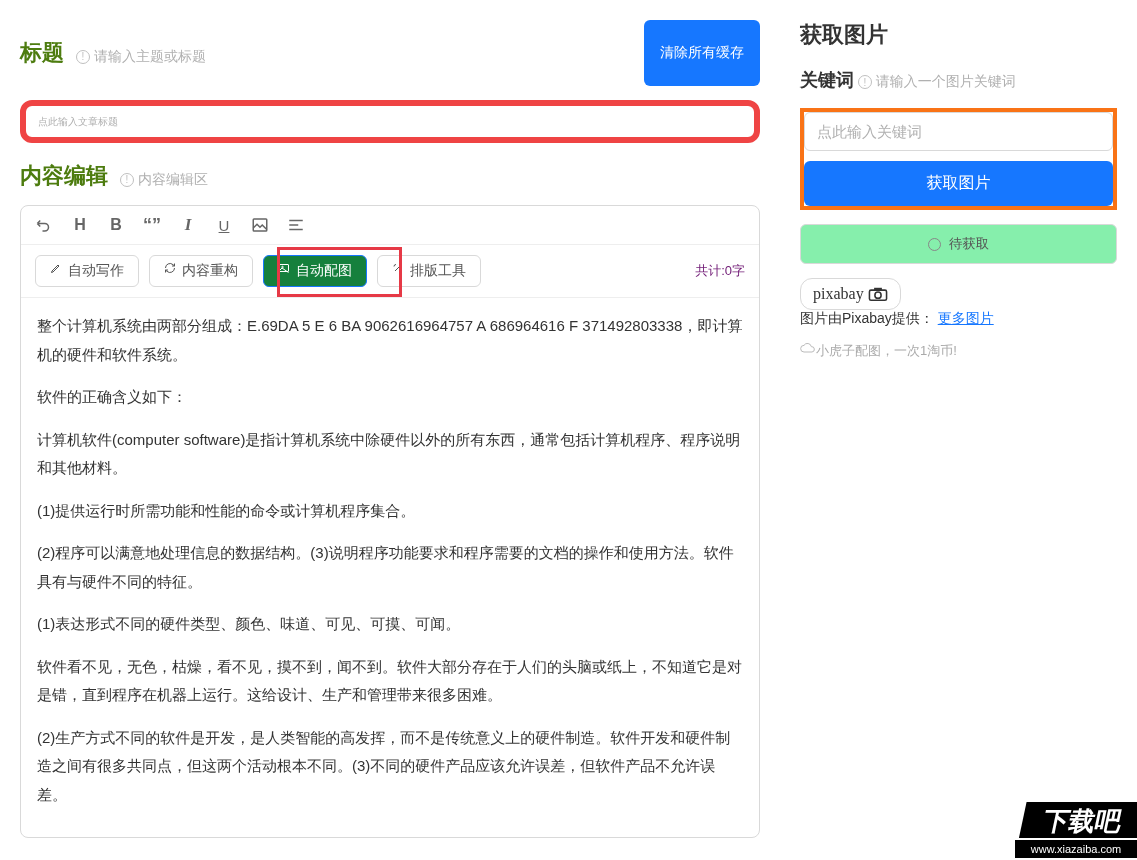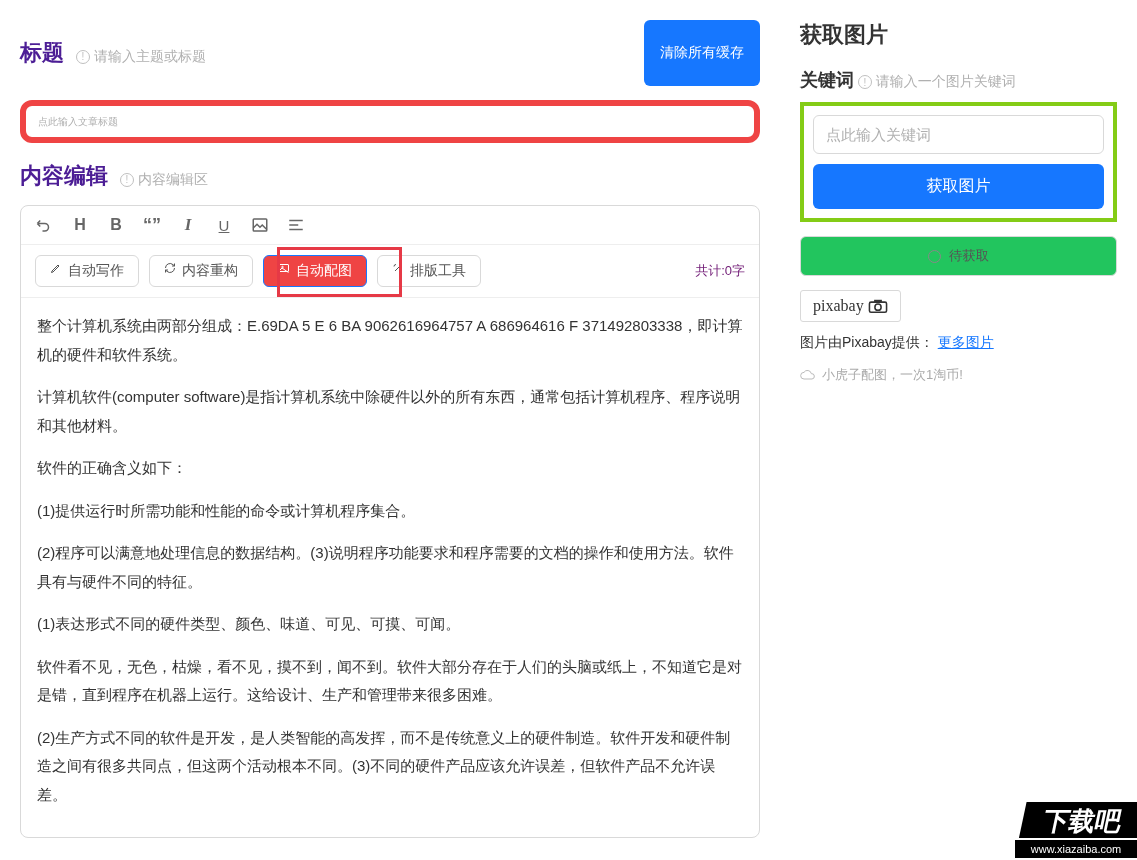--- a/index.html
+++ b/index.html
@@ -1,52 +1,52 @@
 <!DOCTYPE html>
 <html><head>
 <meta charset="utf-8">
 <style>
 *{margin:0;padding:0;box-sizing:border-box}
 body{font-family:-apple-system,BlinkMacSystemFont,"PingFang SC","Microsoft YaHei",sans-serif;background:#fff;color:#333;font-size:14px}
 .container{display:flex;width:1137px;height:860px}
 .main{flex:1;padding:20px 20px 0 20px;min-width:0}
 .sidebar{width:357px;padding:20px 20px 0 20px}
 .section-header{display:flex;align-items:center;justify-content:space-between;margin-bottom:14px}
-.section-title{font-size:22px;font-weight:700;color:#4c1d95}
+.section-title{font-size:22px;font-weight:700;color:#4d7c0f}
 .section-hint{font-size:14px;color:#b0b0b0;margin-left:8px;display:inline-flex;align-items:center;gap:4px}
 .hint-icon{display:inline-flex;width:14px;height:14px;border:1px solid #c0c0c0;border-radius:50%;align-items:center;justify-content:center;font-size:10px;color:#c0c0c0}
 .btn-primary{background:#1677ff;color:#fff;border:none;border-radius:6px;padding:24px 16px;font-size:14px;cursor:pointer}
 .title-input{width:100%;border:6px solid #ef4444;border-radius:12px;padding:10px 12px;font-size:10px;color:#333;outline:none;margin-bottom:18px}
 .title-input::placeholder{color:#b0b0b0}
 .editor-wrap{border:1px solid #d9d9d9;border-radius:8px;padding:0}
 .toolbar-row1{display:flex;align-items:center;gap:18px;padding:10px 14px;border-bottom:1px solid #eee}
 .tb-icon{width:18px;height:18px;color:#666;cursor:pointer;display:inline-flex;align-items:center;justify-content:center}
 .toolbar-row2{display:flex;align-items:center;gap:10px;padding:10px 14px;border-bottom:1px solid #eee;position:relative}
 .btn-outline{display:inline-flex;gap:6px;background:#fff;border:1px solid #d9d9d9;border-radius:6px;padding:6px 14px;font-size:14px;color:#555;cursor:pointer}
-.btn-active{background:#ef4444;color:#fff;border-color:#1677ff}
+.btn-active{background:#15803d;color:#fff;border-color:#1677ff}
 .red-box{position:absolute;border:3px solid #e63946;pointer-events:none}
 .red-box1{left:256px;top:2px;width:125px;height:50px}
 .word-count{margin-left:auto;font-size:13px;color:#701a75}
 .content-area{padding:14px 16px;font-size:15px;line-height:1.9;color:#333}
 .content-area p{margin-bottom:14px}
 .side-title{font-size:22px;font-weight:700;color:#333;margin-bottom:18px}
 .side-label{font-size:18px;font-weight:700;color:#333;display:inline}
 .side-hint{color:#b0b0b0;font-size:14px;margin-left:0}
-.red-box-side{border:4px solid #84cc16;padding:9px;margin-top:10px;margin-bottom:14px}
+.red-box-side{border:4px solid #f97316;padding:0;margin-top:16px;margin-bottom:14px}
 .keyword-input{width:100%;border:1px solid #d9d9d9;border-radius:6px;padding:10px 12px;font-size:15px;margin-bottom:10px;outline:none}
 .keyword-input::placeholder{color:#b0b0b0}
 .btn-full{width:100%;background:#1677ff;color:#fff;border:none;border-radius:6px;padding:12px 0;font-size:16px;cursor:pointer}
-.pending-btn{width:100%;border:1px solid #d9d9d9;border-radius:6px;padding:10px 0;background:#22c55e;display:flex;align-items:center;justify-content:center;gap:8px;color:#555;margin-bottom:14px}
+.pending-btn{width:100%;border:1px solid #d9d9d9;border-radius:6px;padding:10px 0;background:#86efac;display:flex;align-items:center;justify-content:center;gap:8px;color:#555;margin-bottom:14px}
 .circle-icon{width:13px;height:13px;border:1.5px solid #888;border-radius:50%}
-.pixabay-badge{display:inline-flex;align-items:center;border:1px solid #d9d9d9;border-radius:3px;padding:6px 12px;margin-bottom:12px}
+.pixabay-badge{display:inline-flex;align-items:center;border:1px solid #d9d9d9;border-radius:12px;padding:6px 12px;margin-bottom:0}
 .pixabay-text{font-family:Georgia,serif;font-size:16px;font-weight:500;color:#333}
 .cam-icon{width:20px;height:14px;margin-left:4px}
 .more-images{font-size:14px;margin-bottom:14px}
 .more-images a{color:#1677ff;text-decoration:underline}
-.footer-note{display:flex;align-items:center;gap:6px;color:#aaa;font-size:13px}
+.footer-note{display:flex;align-items:flex-start;gap:0;color:#aaa;font-size:13px}
 .cloud-icon{width:16px;height:12px}
 .watermark{position:absolute;right:0;bottom:0}
 svg{display:block}
 </style>
 </head>
 <body>
 
 <div class="container">
 
   <div class="main">
@@ -127,22 +127,22 @@
               <path d="M6 18L18 6M4 9l1-3 3-1M15 20l1-3 3-1"></path>
             </svg>
           <span>排版工具</span>
         </button>
         <span class="word-count">共计:0字</span>
         <div class="red-box red-box1"></div>
       </div>
 
       <div class="content-area">
         <p>整个计算机系统由两部分组成：E.69DA 5 E 6 BA 9062616964757 A 686964616 F 371492803338，即计算机的硬件和软件系统。</p>
+        <p>软件的正确含义如下：</p>
         <p>计算机软件(computer software)是指计算机系统中除硬件以外的所有东西，通常包括计算机程序、程序说明和其他材料。</p>
-        <p>软件的正确含义如下：</p>
         <p>(1)提供运行时所需功能和性能的命令或计算机程序集合。</p>
         <p>(2)程序可以满意地处理信息的数据结构。(3)说明程序功能要求和程序需要的文档的操作和使用方法。软件具有与硬件不同的特征。</p>
         <p>(1)表达形式不同的硬件类型、颜色、味道、可见、可摸、可闻。</p>
         <p>软件看不见，无色，枯燥，看不见，摸不到，闻不到。软件大部分存在于人们的头脑或纸上，不知道它是对是错，直到程序在机器上运行。这给设计、生产和管理带来很多困难。</p>
         <p>(2)生产方式不同的软件是开发，是人类智能的高发挥，而不是传统意义上的硬件制造。软件开发和硬件制造之间有很多共同点，但这两个活动根本不同。(3)不同的硬件产品应该允许误差，但软件产品不允许误差。</p>
       </div>
     </div>
   </div>
 
   <div class="sidebar">

